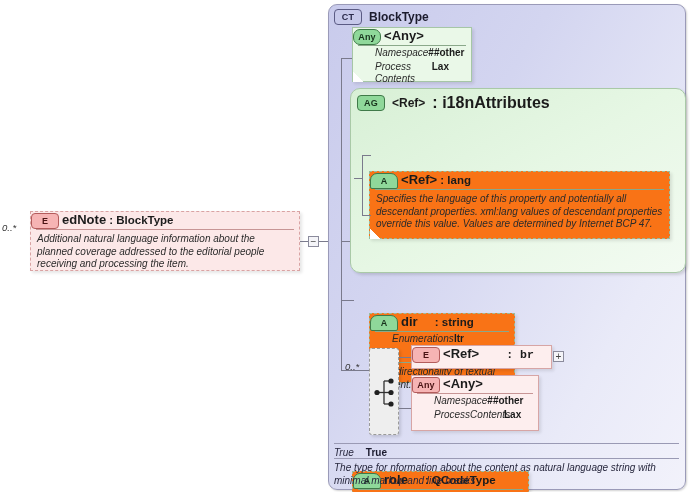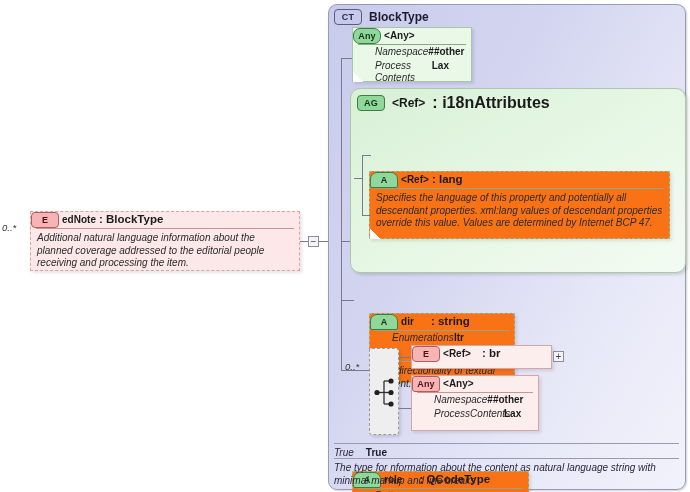--- a/index.html
+++ b/index.html
@@ -25,21 +25,21 @@
     box-shadow:1px 1px 2px rgba(0,0,0,.18);
   }
   .ct-head{position:absolute;left:6px;top:5px;display:flex;align-items:center;gap:7px;}
   .badge{
     display:inline-flex;align-items:center;justify-content:center;
     font-size:9px;font-weight:bold;letter-spacing:.2px;
     border:1px solid #5b5b84;border-radius:4px;
     height:14px;min-width:20px;padding:0 3px;background:#c7c9ea;color:#2a2a4a;
   }
   .ct-title{font-size:12px;font-weight:bold;color:#1c1c2e;}
-  .nname{font-weight:bold;font-size:10px;color:#1b1b1b;}
+  .nname{font-weight:bold;font-size:13px;color:#1b1b1b;}
   .ntype{font-weight:bold;font-size:11.5px;color:#1b1b1b;}
   .sep{border-top:1px solid #9d9db0;margin:0 5px;}
   .desc{font-style:italic;font-size:10px;line-height:12.5px;color:#2b2b2b;padding:3px 6px 4px 6px;}
   .proprow{display:flex;font-size:10px;padding:1px 22px;line-height:12px;}
   .propkey{font-style:italic;color:#2b2b2b;}
   .propval{font-weight:bold;font-family:"Liberation Sans",sans-serif;color:#1b1b1b;}
 
   
   .g-badge{background:#8fd89a;border-color:#3f7a49;color:#17321c;}
   .box-green{background:#f97316;border:1px dashed #9bbb9b;box-shadow:2px 2px 3px rgba(0,0,0,.10);}
@@ -206,21 +206,21 @@
       <circle cx="21" cy="43.5" r="2.6" fill="#202020"></circle>
       <circle cx="21" cy="55" r="2.6" fill="#202020"></circle>
     </svg>
   </div>
 
   <div class="line-h" style="left:399px;top:357px;width:14px;"></div>
   <div class="abs box-pink" style="left:411px;top:345px;width:141px;height:24px;border-style:solid;border-color:#d7a5a5;background:#fdeeee;">
     <div class="nrow">
       <span class="badge e-badge">E</span>
       <span class="nname">&lt;Ref&gt;</span>
-      <span class="ntype" style="margin-left:8px;">: br</span>
+      <span class="ntype" style="margin-left:24px;font-family:Liberation Mono, monospace;">: br</span>
     </div>
   </div>
   <div class="abs expander" style="left:553px;top:351px;">+</div>
 
   <div class="line-h" style="left:399px;top:408px;width:14px;"></div>
   <div class="abs box-pink" style="left:411px;top:375px;width:128px;height:56px;border-style:solid;border-color:#d7a5a5;background:#fdeeee;">
     <div class="nrow">
       <span class="badge e-badge" style="border-radius:3px;">Any</span>
       <span class="nname">&lt;Any&gt;</span>
     </div>

